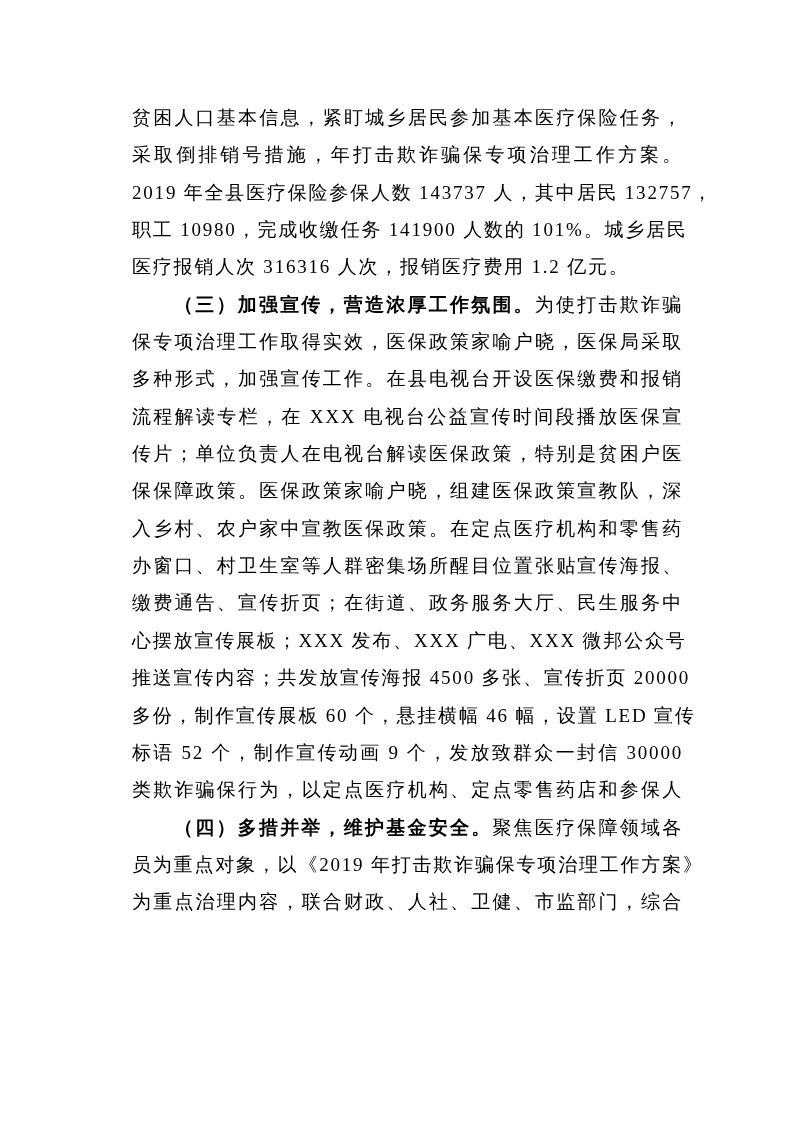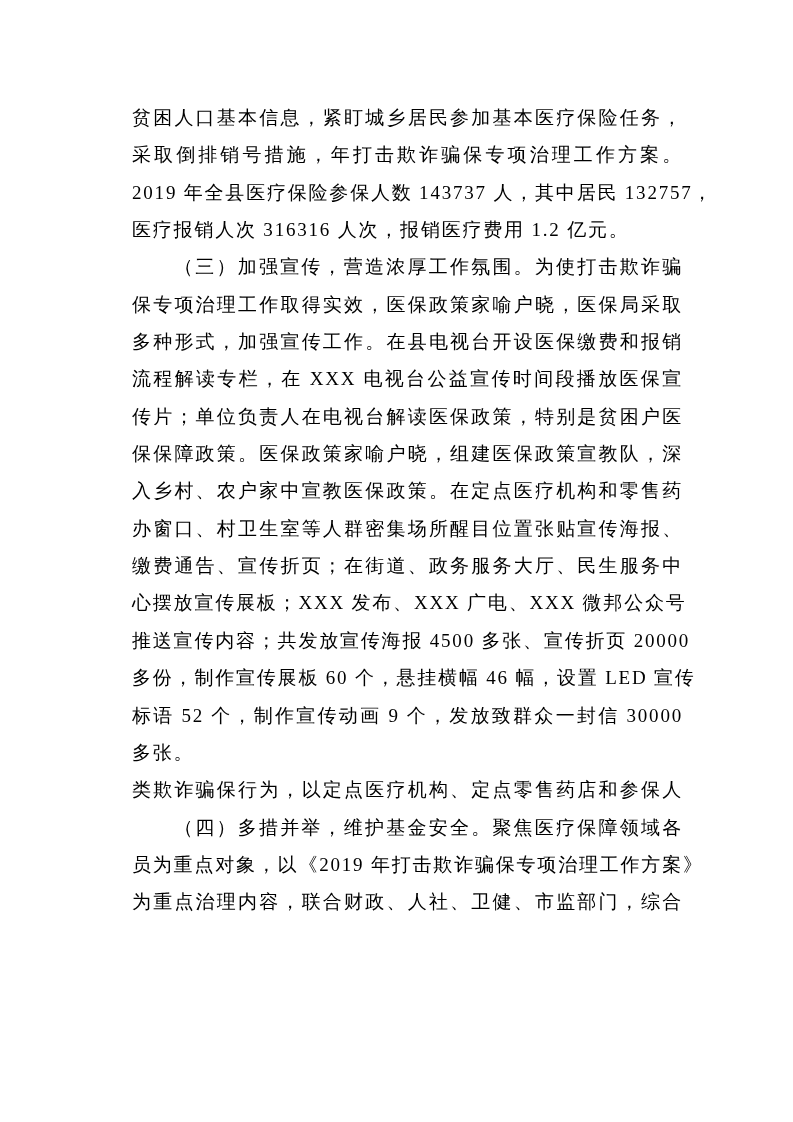--- a/index.html
+++ b/index.html
@@ -40,51 +40,51 @@
       text-justify: inter-character;
     }
     .line.last {
       text-align: center;
       text-align-last: left;
     }
     .line.indent {
       text-indent: 42px;
     }
     .heading {
-      font-weight: normal;
+      font-weight: bold;
     }
   </style>
 </head>
 <body>
 
 <div class="page">
   <div class="text-block">
 
     <div class="paragraph">
       <div class="line">贫困人口基本信息，紧盯城乡居民参加基本医疗保险任务，</div>
       <div class="line">采取倒排销号措施，年打击欺诈骗保专项治理工作方案。</div>
       <div class="line">2019 年全县医疗保险参保人数 143737 人，其中居民 132757，</div>
+      <div class="line">职工 10980，完成收缴任务 141900 人数的 101%。城乡居民</div>
       <div class="line last">医疗报销人次 316316 人次，报销医疗费用 1.2 亿元。</div>
     </div>
 
     <div class="paragraph">
       <div class="line indent"><span class="heading">（三）加强宣传，营造浓厚工作氛围。</span><span>为使打击欺诈骗</span></div>
       <div class="line">保专项治理工作取得实效，医保政策家喻户晓，医保局采取</div>
       <div class="line">多种形式，加强宣传工作。在县电视台开设医保缴费和报销</div>
       <div class="line">流程解读专栏，在 XXX 电视台公益宣传时间段播放医保宣</div>
       <div class="line">传片；单位负责人在电视台解读医保政策，特别是贫困户医</div>
       <div class="line">保保障政策。医保政策家喻户晓，组建医保政策宣教队，深</div>
       <div class="line">入乡村、农户家中宣教医保政策。在定点医疗机构和零售药</div>
       <div class="line">办窗口、村卫生室等人群密集场所醒目位置张贴宣传海报、</div>
       <div class="line">缴费通告、宣传折页；在街道、政务服务大厅、民生服务中</div>
       <div class="line">心摆放宣传展板；XXX 发布、XXX 广电、XXX 微邦公众号</div>
       <div class="line">推送宣传内容；共发放宣传海报 4500 多张、宣传折页 20000</div>
       <div class="line">多份，制作宣传展板 60 个，悬挂横幅 46 幅，设置 LED 宣传</div>
       <div class="line">标语 52 个，制作宣传动画 9 个，发放致群众一封信 30000</div>
-      <div class="line last">多张。</div>
     </div>
 
     <div class="paragraph">
       <div class="line">类欺诈骗保行为，以定点医疗机构、定点零售药店和参保人</div>
       <div class="line indent"><span class="heading">（四）多措并举，维护基金安全。</span><span>聚焦医疗保障领域各</span></div>
       <div class="line">员为重点对象，以《2019 年打击欺诈骗保专项治理工作方案》</div>
       <div class="line">为重点治理内容，联合财政、人社、卫健、市监部门，综合</div>
     </div>
 
   </div>

